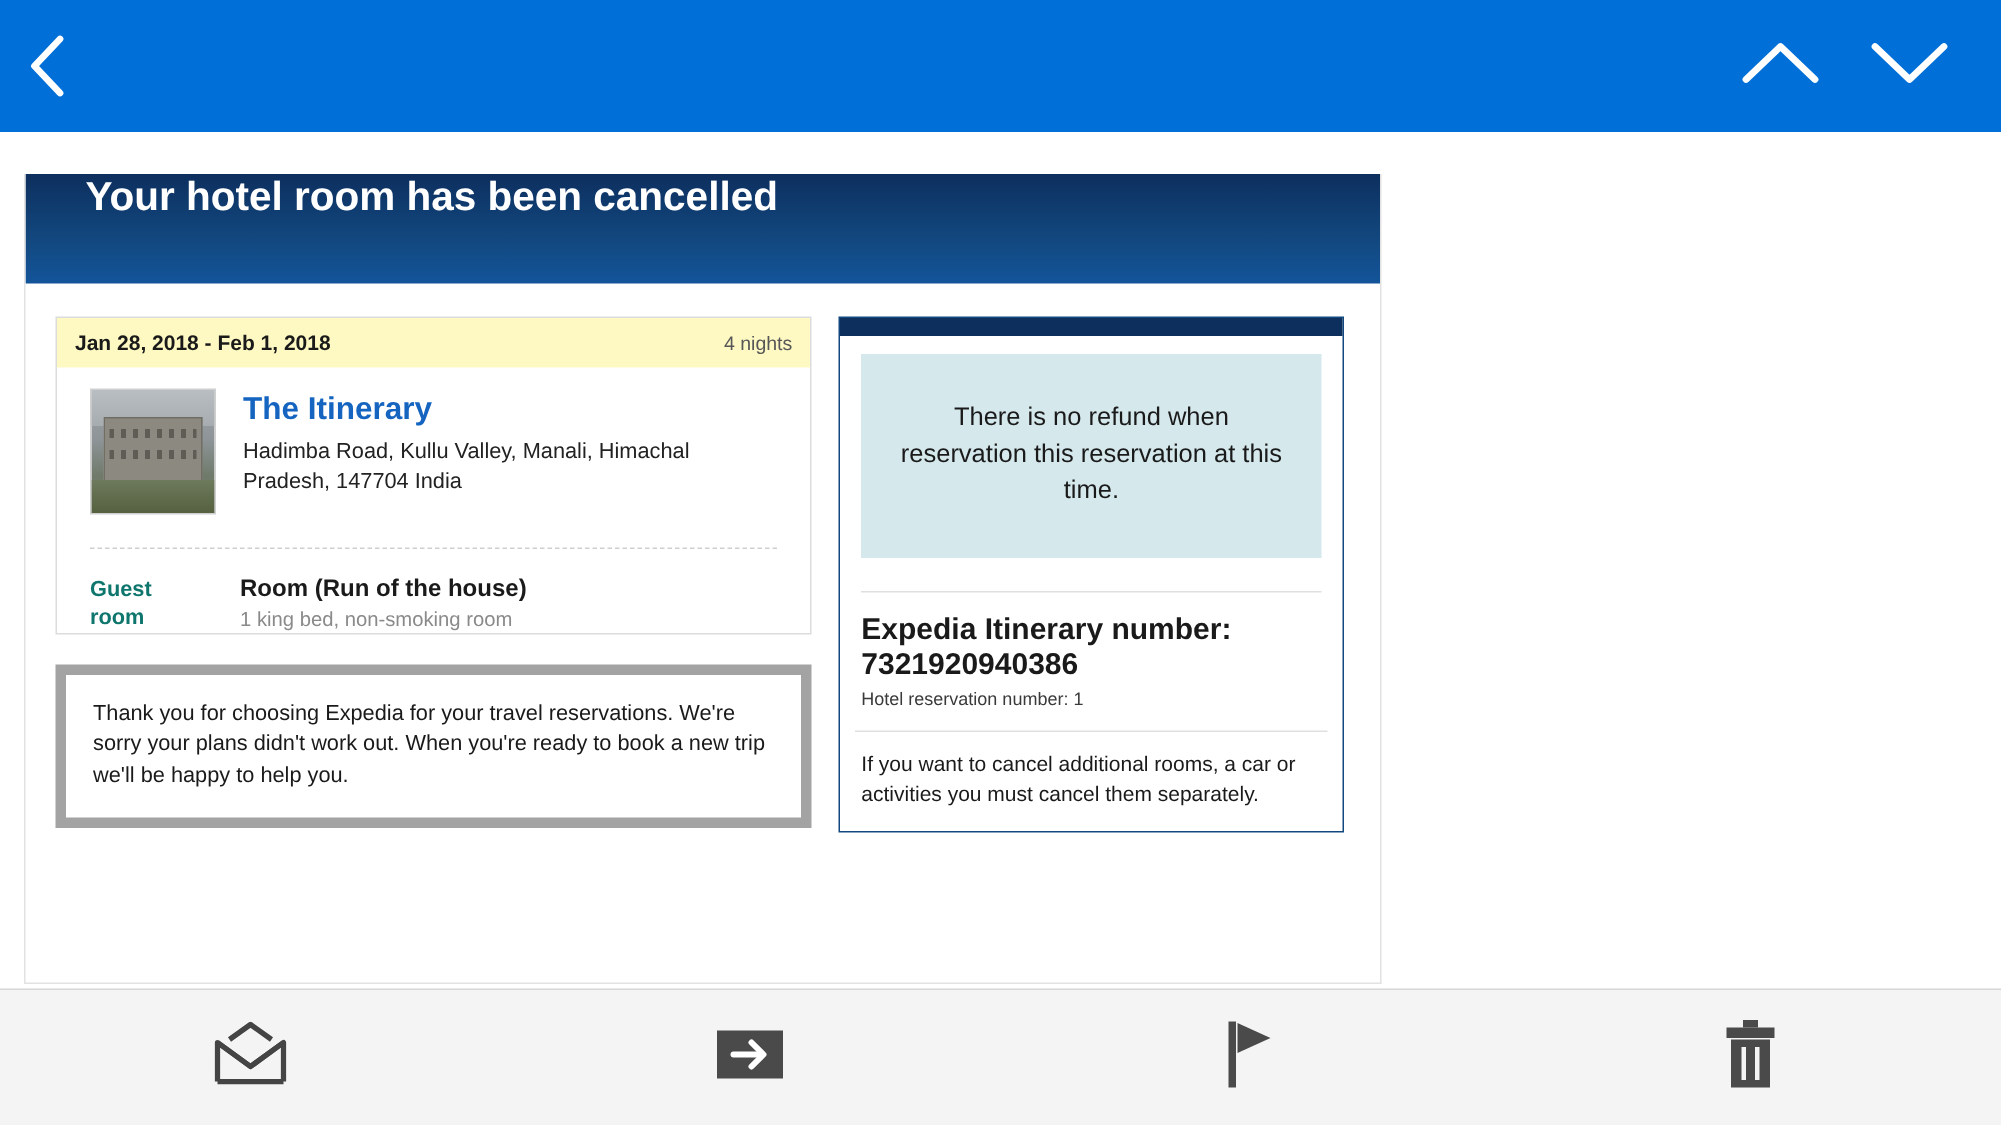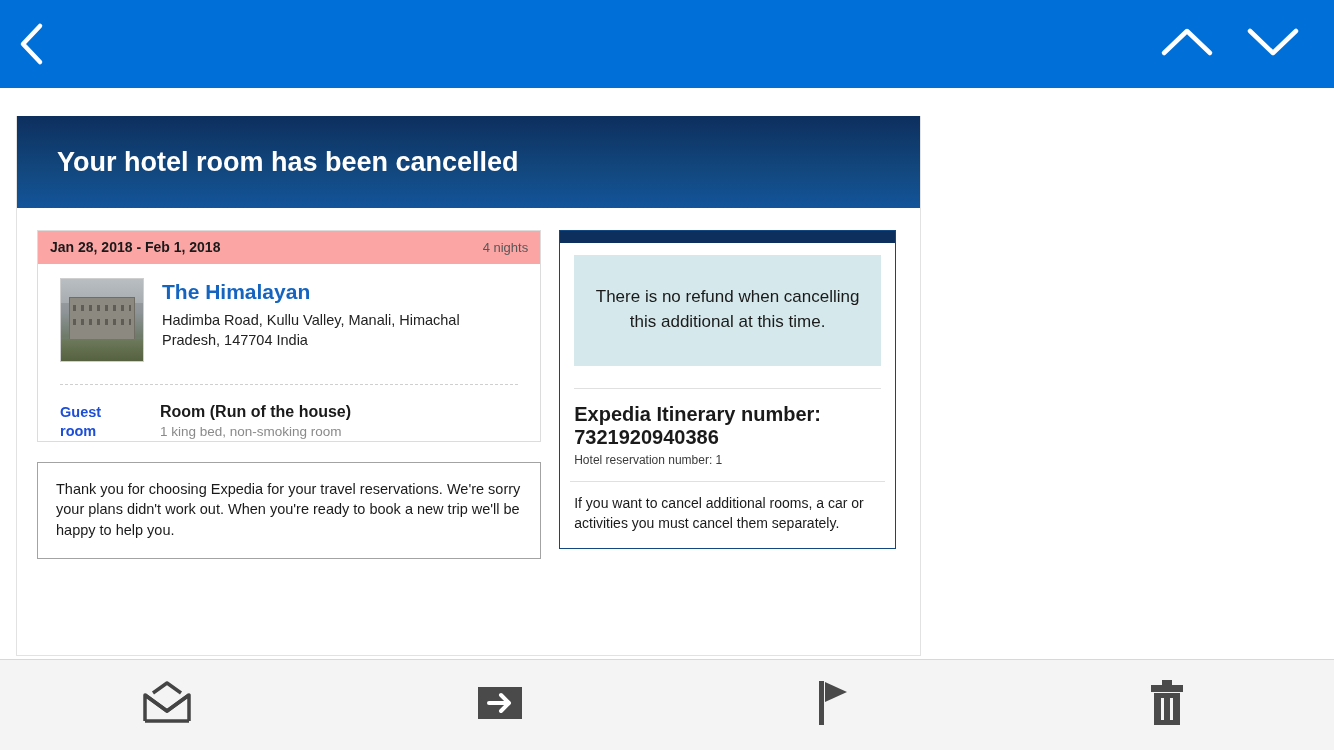--- a/index.html
+++ b/index.html
@@ -57,41 +57,41 @@
     position: absolute;
     top: 28px; left: 16px;
     width: 905px;
     height: 540px;
     background: #ffffff;
     border: 1px solid #e2e2e2;
     border-top: none;
     overflow: hidden;
   }
   .email-banner {
-    height: 92px;
+    height: 73px;
     background: linear-gradient(180deg, #0d2f5e 0%, #12487f 60%, #13549a 100%);
-    display: flex; align-items: center;
+    display: flex; 
     padding-left: 40px;
   }
   .email-banner-title {
     color: #ffffff;
     font-size: 27px;
     font-weight: bold;
   }
   .email-content {
     display: flex;
     padding: 22px 24px 0 20px;
     gap: 18px;
   }
 
   
   .left-col { width: 512px; }
   .res-box { border: 1px solid #dcdcdc; background: #ffffff; }
   .res-head {
-    background: #fca5a5;
+    background: #fef9c3;
     padding: 8px 12px 9px 12px;
     display: flex; align-items: center; justify-content: space-between; gap: 36px;
   }
   .res-dates { font-size: 14px; font-weight: bold; color: #1a1a1a; }
   .res-nights { font-size: 13px; color: #575757; }
   .hotel-row {
     display: flex;
     padding: 14px 12px 0 22px;
     gap: 18px;
   }
@@ -142,40 +142,40 @@
   }
   .room-block {
     display: flex;
     padding: 18px 12px 0 22px;
     gap: 22px;
   }
   .room-label {
     width: 78px;
     font-size: 14.5px;
     font-weight: bold;
-    color: #1d4ed8;
+    color: #0f766e;
     line-height: 1.3;
   }
   .room-title {
     font-size: 16px; font-weight: bold; color: #1a1a1a;
     margin-bottom: 3px;
   }
   .room-sub { font-size: 13.5px; color: #8a8a8a; }
   .guest-block {
     display: flex;
     padding: 16px 12px 22px 22px;
     gap: 22px;
   }
   .guest-label { width: 78px; font-size: 14.5px; color: #1a1a1a; }
   .guest-name { font-size: 14.5px; color: #1a1a1a; margin-bottom: 3px; }
   .guest-sub { font-size: 13.5px; color: #8a8a8a; }
 
   .thanks-box {
     margin-top: 20px;
-    border: 1px solid #a3a3a3;
+    border: 7px solid #a3a3a3;
     padding: 16px 18px 18px 18px;
   }
   .thanks-text {
     font-size: 14.5px;
     color: #1a1a1a;
     line-height: 1.42;
   }
 
   
   .right-col { width: 342px; }
@@ -280,21 +280,21 @@
               <span class="res-nights">4 nights</span>
             </div>
 
             <div class="hotel-row">
               <div class="hotel-thumb">
                 <div class="sky"></div>
                 <div class="bldg"></div>
                 <div class="grass"></div>
               </div>
               <div class="hotel-info">
-                <div class="hotel-name">The Himalayan</div>
+                <div class="hotel-name">The Itinerary</div>
                 <div class="hotel-addr">Hadimba Road, Kullu Valley, Manali, Himachal Pradesh, 147704 India</div>
               </div>
             </div>
 
             <div class="divider-dash"></div>
 
             <div class="room-block">
               <div class="room-label">Guest room</div>
               <div>
                 <div class="room-title">Room (Run of the house)</div>
@@ -306,21 +306,21 @@
 
           <div class="thanks-box">
             <div class="thanks-text">Thank you for choosing Expedia for your travel reservations. We're sorry your plans didn't work out. When you're ready to book a new trip we'll be happy to help you.</div>
           </div>
         </div>
 
         <div class="right-col">
           <div class="refund-box">
             <div class="refund-topbar"></div>
             <div class="refund-pad">
-              <div class="refund-note">There is no refund when cancelling this additional at this time.</div>
+              <div class="refund-note">There is no refund when reservation this reservation at this time.</div>
             </div>
             <div class="refund-rule"></div>
             <div class="itin-block">
               <div class="itin-number">Expedia Itinerary number: 7321920940386</div>
               <div class="itin-res">Hotel reservation number: 1</div>
             </div>
             <div class="itin-rule"></div>
             <div class="cancel-note">If you want to cancel additional rooms, a car or activities you must cancel them separately.</div>
           </div>
         </div>

